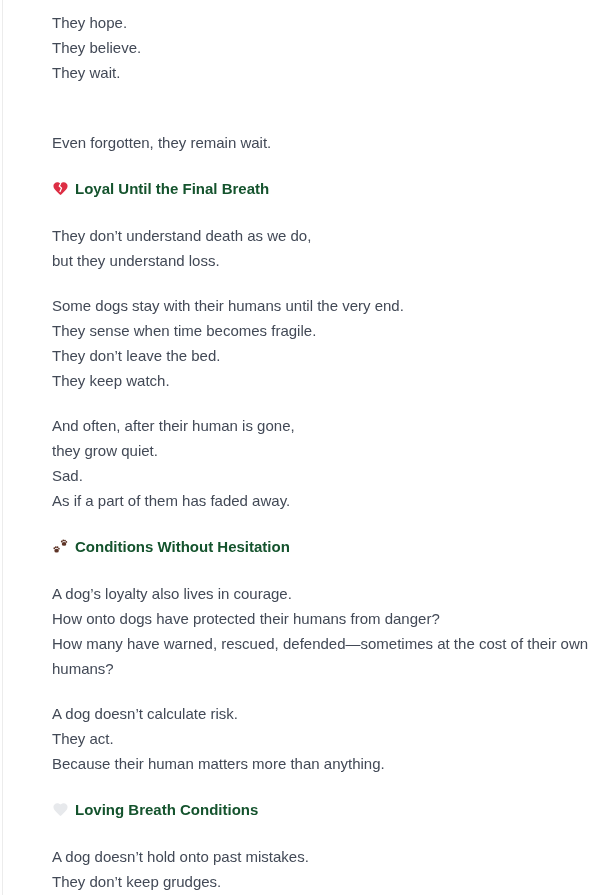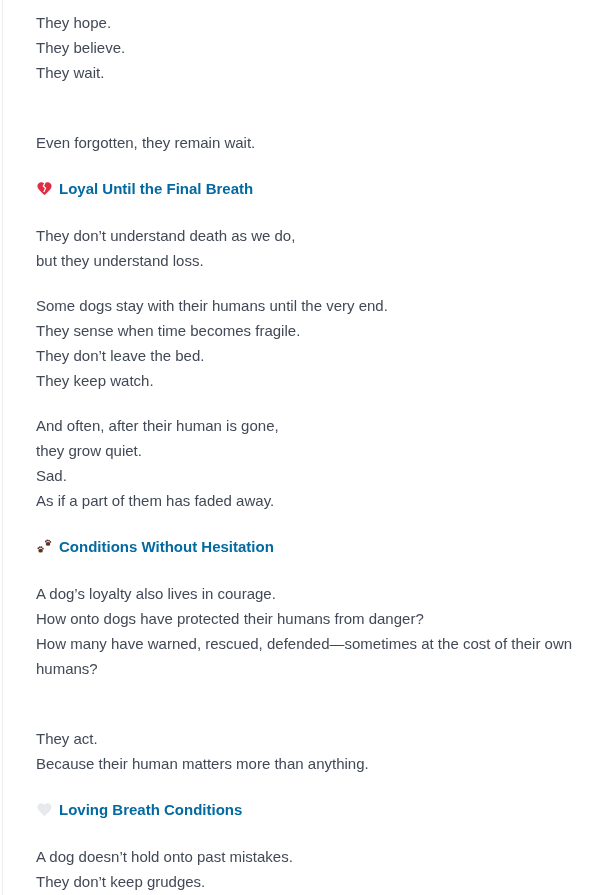--- a/index.html
+++ b/index.html
@@ -8,36 +8,36 @@
     background: #ffffff;
     width: 609px;
     height: 895px;
     overflow: hidden;
   }
   .message {
     box-sizing: border-box;
     margin-left: 2px;
     border-left: 1px solid #ececec;
     min-height: 895px;
-    padding: 10px 18px 0 33px;
+    padding: 10px 18px 0 49px;
     font-family: "Liberation Sans", "DejaVu Sans", sans-serif;
   }
   .message p {
     margin: 0 0 20px 0;
     font-size: 15px;
     line-height: 25px;
     color: #424956;
     max-width: 548px;
   }
   .message h3 {
     margin: 21px 0 22px 0;
     font-size: 15px;
     line-height: 25px;
     font-weight: 700;
-    color: #0369a1;
+    color: #14532d;
   }
   .message h3 .icon {
     display: inline-block;
     width: 17px;
     height: 17px;
     margin-right: 6px;
     vertical-align: -3px;
   }
   .message h3 .icon svg {
     display: block;
@@ -71,19 +71,19 @@
               <g transform="translate(17,6.5)">
                 <ellipse cx="0" cy="1.9" rx="3.2" ry="2.7"></ellipse>
                 <circle cx="-3.2" cy="-1.5" r="1.3"></circle>
                 <circle cx="-1.1" cy="-3.1" r="1.3"></circle>
                 <circle cx="1.3" cy="-2.9" r="1.3"></circle>
                 <circle cx="3.3" cy="-0.9" r="1.2"></circle>
               </g>
             </g>
           </svg></span><span>Conditions Without Hesitation</span></h3>
       <p><span>A dog’s loyalty also lives in courage.</span><br><span>How onto dogs have protected their humans from danger?</span><br><span>How many have warned, rescued, defended—sometimes at the cost of their own</span><br><span>humans?</span></p>
-      <p><br><span>They act.</span><br><span>Because their human matters more than anything.</span></p>
+      <p><span>A dog doesn’t calculate risk.</span><br><span>They act.</span><br><span>Because their human matters more than anything.</span></p>
       <h3><span class="icon"><svg viewBox="0 0 24 24">
             <path d="M12,21.35L10.55,20.03C5.4,15.36 2,12.28 2,8.5C2,5.42 4.42,3 7.5,3C9.24,3 10.91,3.81 12,5.09C13.09,3.81 14.76,3 16.5,3C19.58,3 22,5.42 22,8.5C22,12.28 18.6,15.36 13.45,20.03L12,21.35Z" fill="#e7e9ec"></path>
           </svg></span><span>Loving Breath Conditions</span></h3>
       <p><span>A dog doesn’t hold onto past mistakes.</span><br><span>They don’t keep grudges.</span></p>
     </article>
 </div>
 
 </body></html>

